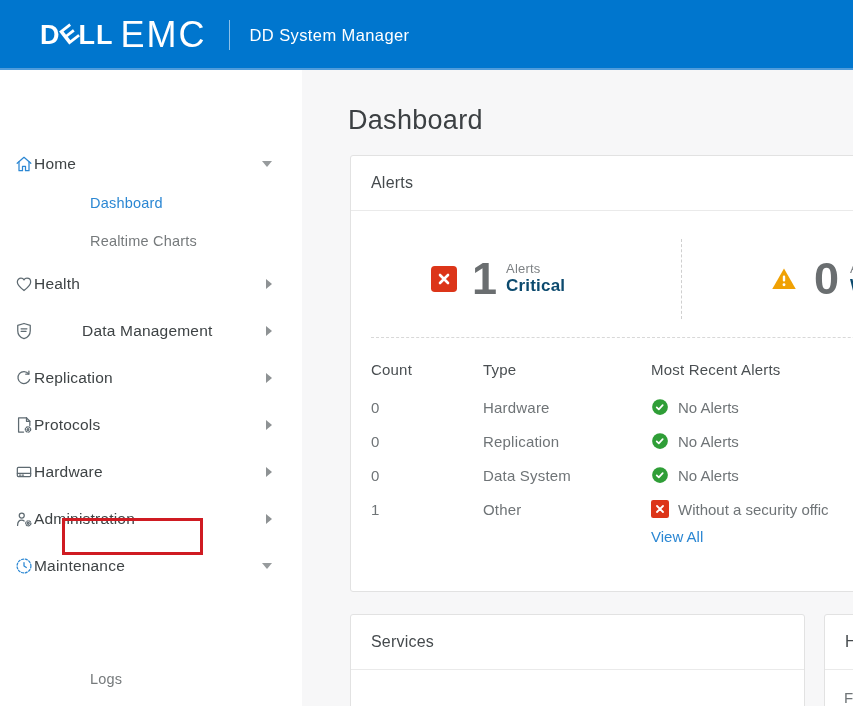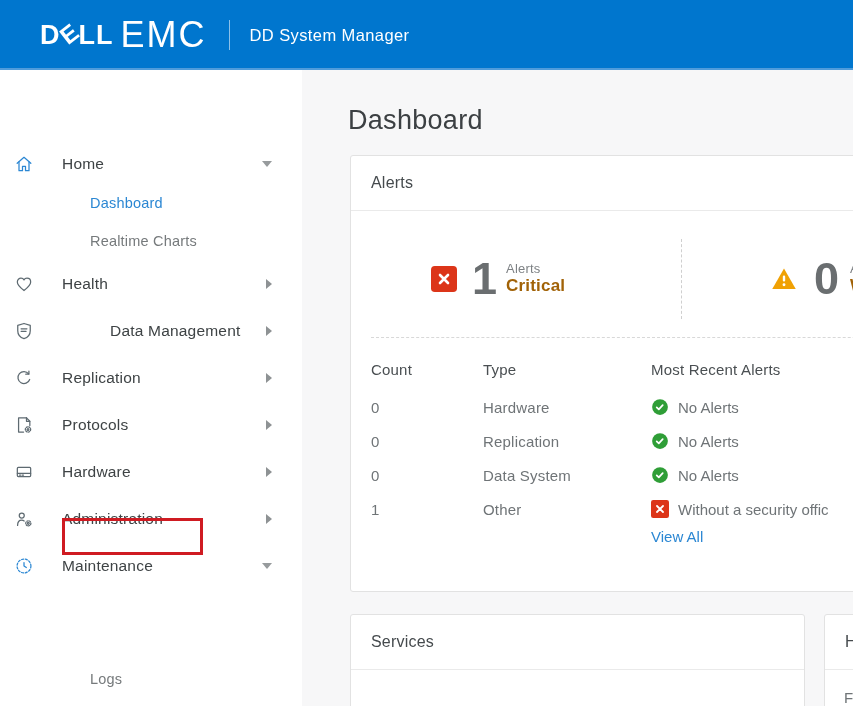--- a/index.html
+++ b/index.html
@@ -17,21 +17,21 @@
   .brand .d-emc { font-size:36px; font-weight:300; letter-spacing:2px; margin-left:7px; }
   .hdr-divider { width:1px; height:30px; background:rgba(255,255,255,.55); margin:0 20px 0 22px; }
   .app-title { color:#fff; font-size:16.5px; font-weight:500; letter-spacing:.4px; }
 
   
   .sidebar { position:absolute; left:0; top:70px; width:302px; height:636px; background:#ffffff; }
   .nav-item { position:absolute; left:0; width:302px; display:flex; align-items:center; padding-left:14px; cursor:pointer; }
   .nav-icon { width:20px; height:20px; color:#5E6A71; display:inline-flex; }
   .nav-icon.blue { color:#2B87D3; }
   .nav-icon svg { width:20px; height:20px; }
-  .nav-label { margin-left:28px; font-size:15.5px; color:#3E4345; letter-spacing:.2px; }
+  .nav-label { font-size:15.5px; color:#3E4345; letter-spacing:.2px; }
   .nav-sub { position:absolute; left:0; width:302px; display:flex; align-items:center; padding-left:90px; cursor:pointer; }
   .nav-sub .nav-label { margin-left:0; font-size:14.5px; color:#767A7C; }
   .nav-sub.active .nav-label { color:#2B87D3; }
   .chev { position:absolute; right:30px; width:0; height:0; }
   .chev.down { border-left:5.5px solid transparent; border-right:5.5px solid transparent; border-top:6.5px solid #979B9D; }
   .chev.right { border-top:5.5px solid transparent; border-bottom:5.5px solid transparent; border-left:6.5px solid #8E9294; }
 
   
   .annotation-box { position:absolute; left:62px; top:518px; width:141px; height:37px;
     border:3px solid #CF1B22; z-index:30; pointer-events:none; }
@@ -51,21 +51,21 @@
 
   .alerts-card { left:48px; top:85px; width:600px; height:437px; }
 
   .sum-group { position:absolute; display:flex; align-items:center; }
   .sum-critical { left:80px; top:100px; }
   .sum-warning { left:418px; top:100px; }
   .sum-icon { display:inline-flex; }
   .sum-count { font-size:45px; font-weight:600; color:#6A6E70; line-height:1; margin:0 9px 0 15px; }
   .sum-labels { display:flex; flex-direction:column; justify-content:center; }
   .sum-label-top { font-size:13px; color:#7D8184; letter-spacing:.2px; }
-  .sum-label-bottom { font-size:17px; font-weight:700; color:#a16207; letter-spacing:.2px; }
+  .sum-label-bottom { font-size:17px; font-weight:700; color:#0c4a6e; letter-spacing:.2px; }
   .sum-divider { position:absolute; left:330px; top:83px; height:80px; border-left:1px dashed #CFCFCF; }
   .dashed-hr { position:absolute; left:20px; top:181px; width:560px; border-top:1px dashed #D8D8D8; }
 
   .alerts-table { position:absolute; left:0; top:196px; width:100%; }
   .t-row { position:absolute; left:0; width:100%; height:34px; display:flex; align-items:center; }
   .t-col-count { position:absolute; left:20px; }
   .t-col-type { position:absolute; left:132px; }
   .t-col-status { position:absolute; left:300px; display:flex; align-items:center; }
   .t-head { font-size:15px; color:#4A4F52; letter-spacing:.2px; }
   .t-cell { font-size:15px; color:#6F7477; letter-spacing:.2px; }

